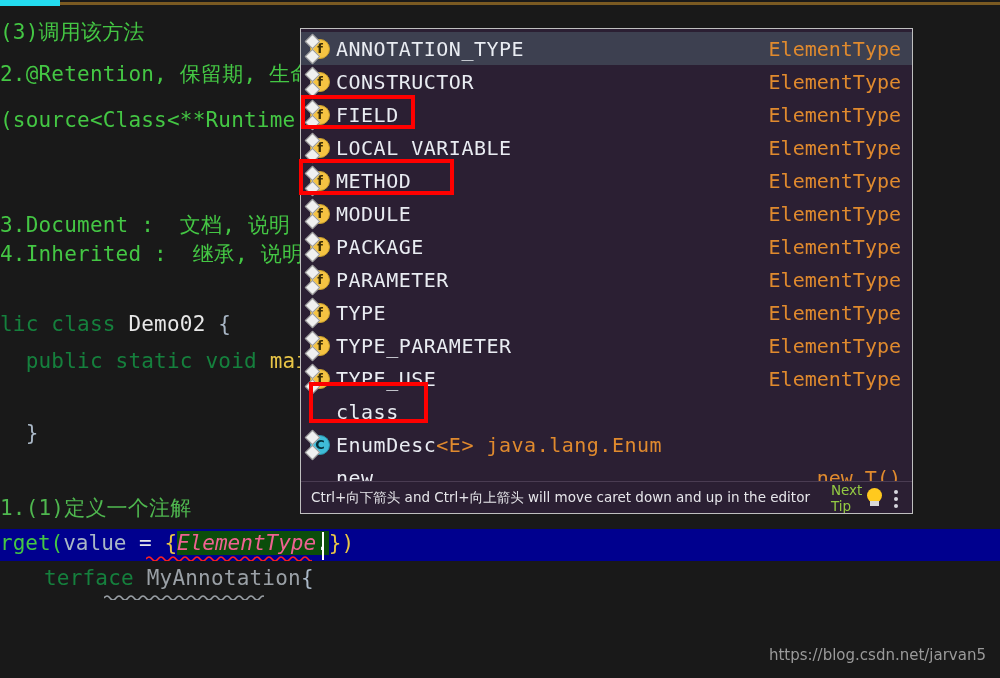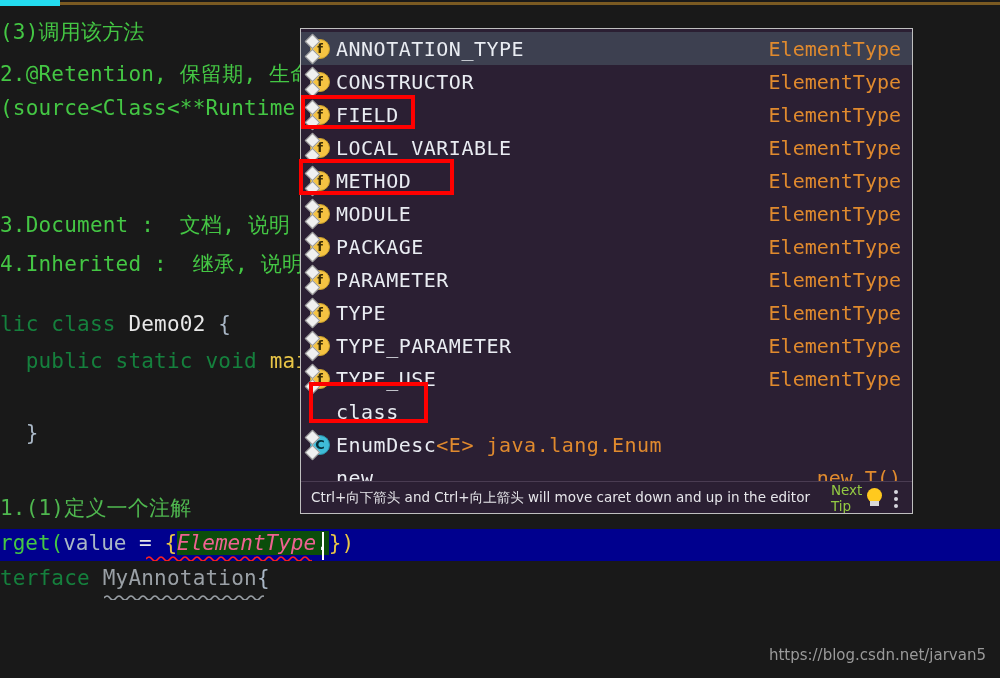--- a/index.html
+++ b/index.html
@@ -149,40 +149,40 @@
 
   <div class="topbar">
     <div class="cyan"></div>
     <div class="brown"></div>
   </div>
 
   <div class="editor">
 
     <div class="eline green" style="top:10px;">(3)调用该方法</div>
     <div class="eline green" style="top:52px;">2.@Retention, 保留期, 生命</div>
-    <div class="eline green" style="top:88px;">(source&lt;Class&lt;**Runtime</div>
+    <div class="eline green" style="top:100px;">(source&lt;Class&lt;**Runtime</div>
     <div class="eline green" style="top:160px;margin-top:43px;">3.Document :  文档, 说明</div>
-    <div class="eline green" style="top:232px;margin-top:10px;">4.Inherited :  继承, 说明</div>
+    <div class="eline green" style="top:232px;">4.Inherited :  继承, 说明</div>
 
     <div class="eline" style="top:304px;"><span class="orange">lic class </span><span class="white">Demo02</span><span class="cyanid"> {</span></div>
 
     <div class="eline" style="top:341px;"><span class="orange">  public static void </span><span class="yellowk">mai</span></div>
 
     <div class="eline cyanid" style="top:413px;">  }</div>
 
     <div class="eline" style="top:486px;color:#4fb74f;">1.(1)定义一个注解</div>
 
     <div class="sel-band"></div>
     <div class="sel-line"><span class="green">rget(</span><span class="cyanid">value</span><span class="white"> = </span><span class="yellowk">{</span><span class="greenhl ital">ElementType</span><span class="greenhl white">.</span><span class="yellowk">}</span><span class="yellowk">)</span></div>
     <svg class="squig" viewBox="0 0 166 6" preserveAspectRatio="none">
       <path d="M0 4 Q3 0 6 4 T12 4 T18 4 T24 4 T30 4 T36 4 T42 4 T48 4 T54 4 T60 4 T66 4 T72 4 T78 4 T84 4 T90 4 T96 4 T102 4 T108 4 T114 4 T120 4 T126 4 T132 4 T138 4 T144 4 T150 4 T156 4 T162 4 T168 4" fill="none" stroke="#ff2020" stroke-width="1.6"></path>
     </svg>
     <div class="caret"></div>
 
-    <div class="eline" style="top:558px;"><span class="orange">terface </span><span style="color:#9aa0a6;">MyAnnotation</span><span class="cyanid">{</span></div>
+    <div class="eline" style="top:558px;padding-left:44px;"><span class="orange">terface </span><span style="color:#9aa0a6;">MyAnnotation</span><span class="cyanid">{</span></div>
     <svg class="squig2" viewBox="0 0 160 6" preserveAspectRatio="none">
       <path d="M0 4 Q3 0 6 4 T12 4 T18 4 T24 4 T30 4 T36 4 T42 4 T48 4 T54 4 T60 4 T66 4 T72 4 T78 4 T84 4 T90 4 T96 4 T102 4 T108 4 T114 4 T120 4 T126 4 T132 4 T138 4 T144 4 T150 4 T156 4 T162 4" fill="none" stroke="#9aa0a6" stroke-width="1.5"></path>
     </svg>
   </div>
 
   <div class="popup">
     <div class="rows" id="rows">
         <div class="row selected">
           <div class="ic">
             <span class="fieldicon">

